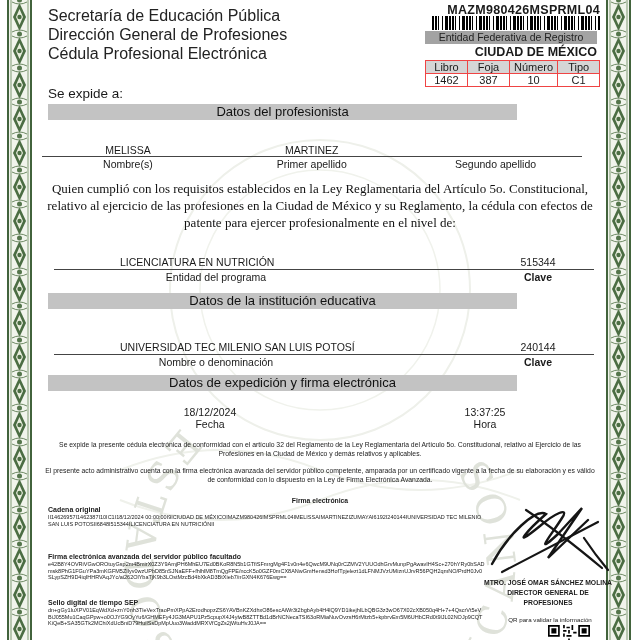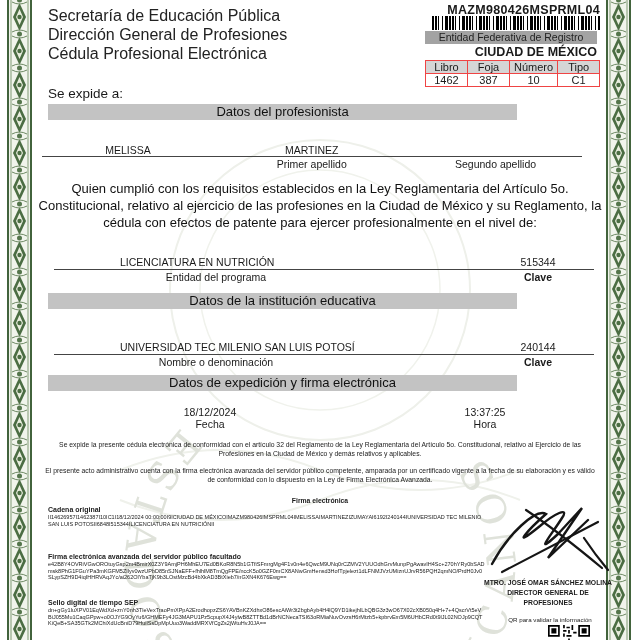--- a/index.html
+++ b/index.html
@@ -34,21 +34,21 @@
 
   
   .names-row { left:36px; top:140px; width:552px; height:30px; }
   .names-row .uline, .frow .uline { position:absolute; left:6px; right:6px; height:1px; background:#444; }
   .names-row .uline { top:16px; }
   .ncol { position:absolute; width:33.3%; text-align:center; }
   .ncol.c0 { left:0; } .ncol.c1 { left:33.3%; } .ncol.c2 { left:66.6%; }
   .nval { top:4px; font-size:10.5px; }
   .nlbl { top:18px; font-size:10.5px; }
 
-  .statement { left:33px; top:180px; width:574px; font-size:13px; line-height:17px; text-align:center; color:#111; }
+  .statement { left:33px; top:180px; width:574px; font-size:13px; line-height:17px; text-align:center; color:#111;font-family:Liberation Serif, serif; }
 
   
   .frow { position:absolute; left:48px; width:552px; height:30px; }
   .frow .uline { top:13px; }
   .fval-name { position:absolute; left:72px; top:0; font-size:10.5px; }
   .fval-clave { position:absolute; left:430px; top:0; width:120px; text-align:center; font-size:10.5px; }
   .flbl-name { position:absolute; left:78px; top:15px; width:180px; text-align:center; font-size:10.5px; }
   .flbl-clave { position:absolute; left:430px; top:15px; width:120px; text-align:center; font-size:10.5px;font-weight:bold; }
   .prog-row { top:256px; } .inst-row { top:341px; }
 
@@ -142,20 +142,21 @@
     </table>
 
   <div class="abs se-expide">Se expide a:</div>
 
   <div class="abs section-bar bar1">Datos del profesionista</div>
 
   <div class="abs names-row">
     <span class="ncol nval c0">MELISSA</span>
     <span class="ncol nval c1">MARTINEZ</span>
     <span class="uline"></span>
+    <span class="ncol nlbl c0">Nombre(s)</span>
     <span class="ncol nlbl c1">Primer apellido</span>
     <span class="ncol nlbl c2">Segundo apellido</span>
   </div>
 
   <div class="abs statement">Quien cumplió con los requisitos establecidos en la Ley Reglamentaria del Artículo 5o. Constitucional, relativo al ejercicio de las profesiones en la Ciudad de México y su Reglamento, la cédula con efectos de patente para ejercer profesionalmente en el nivel de:</div>
 
   <div class="frow prog-row">
     <span class="fval-name">LICENCIATURA EN NUTRICIÓN</span>
     <span class="fval-clave">515344</span>
     <span class="uline"></span>

